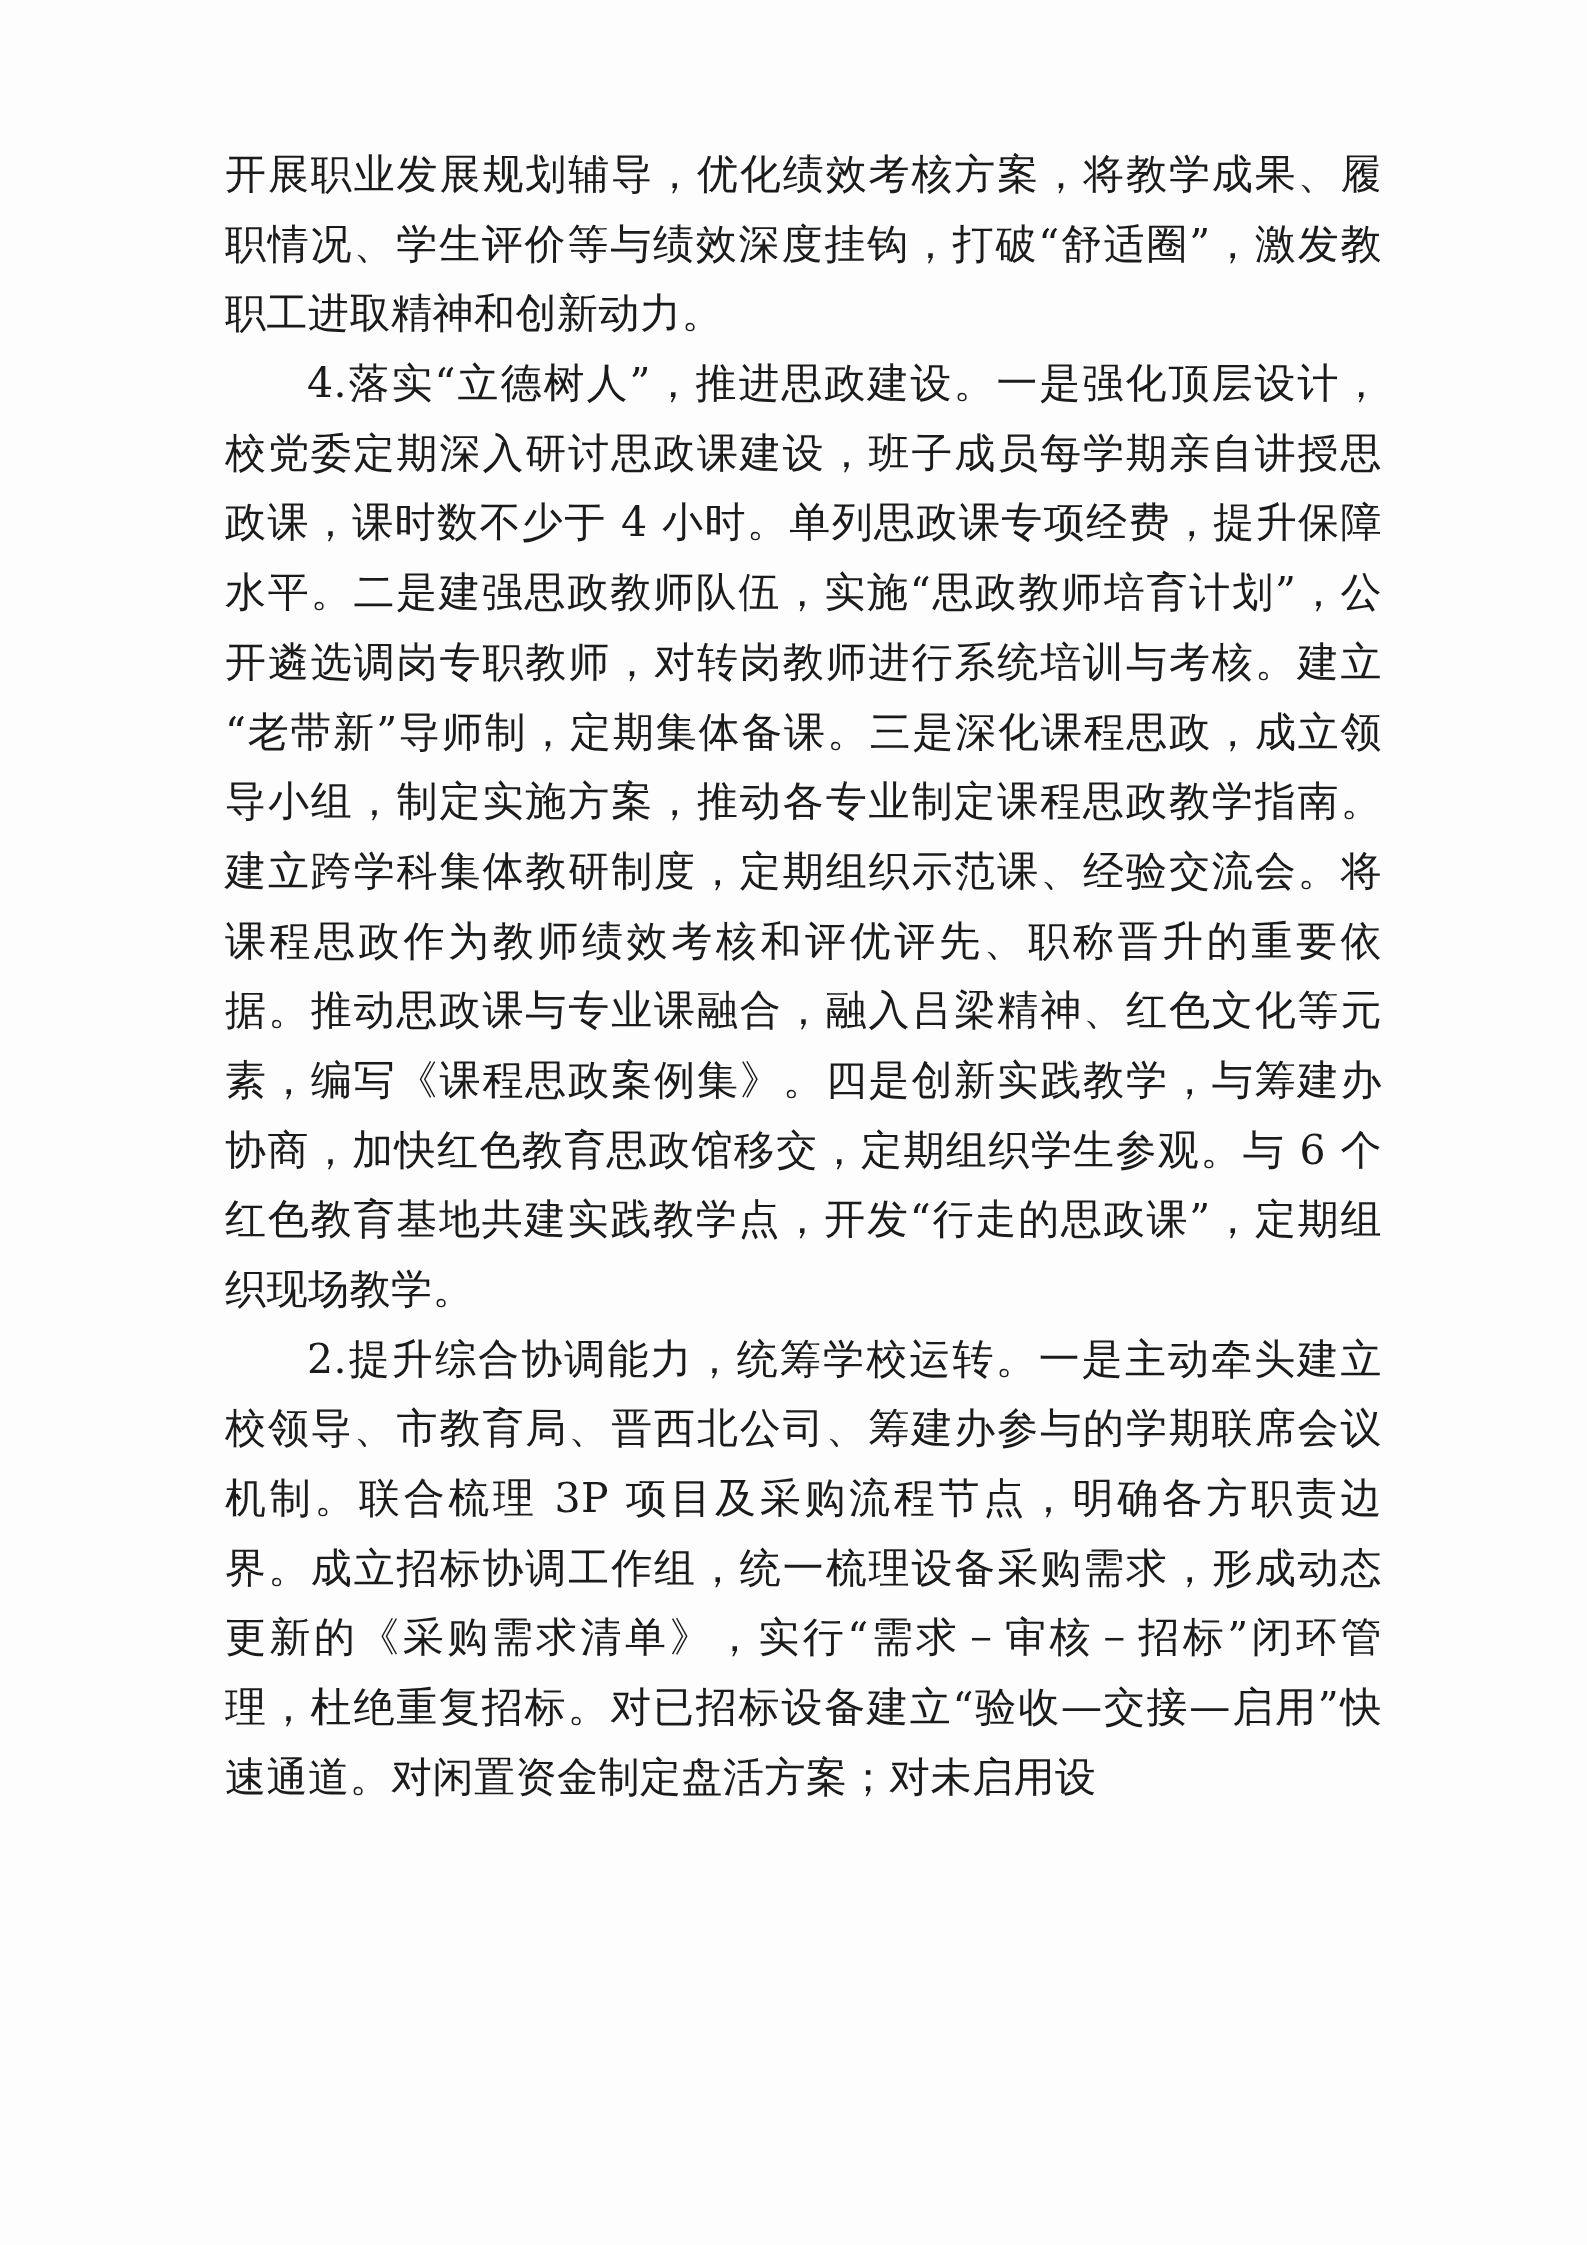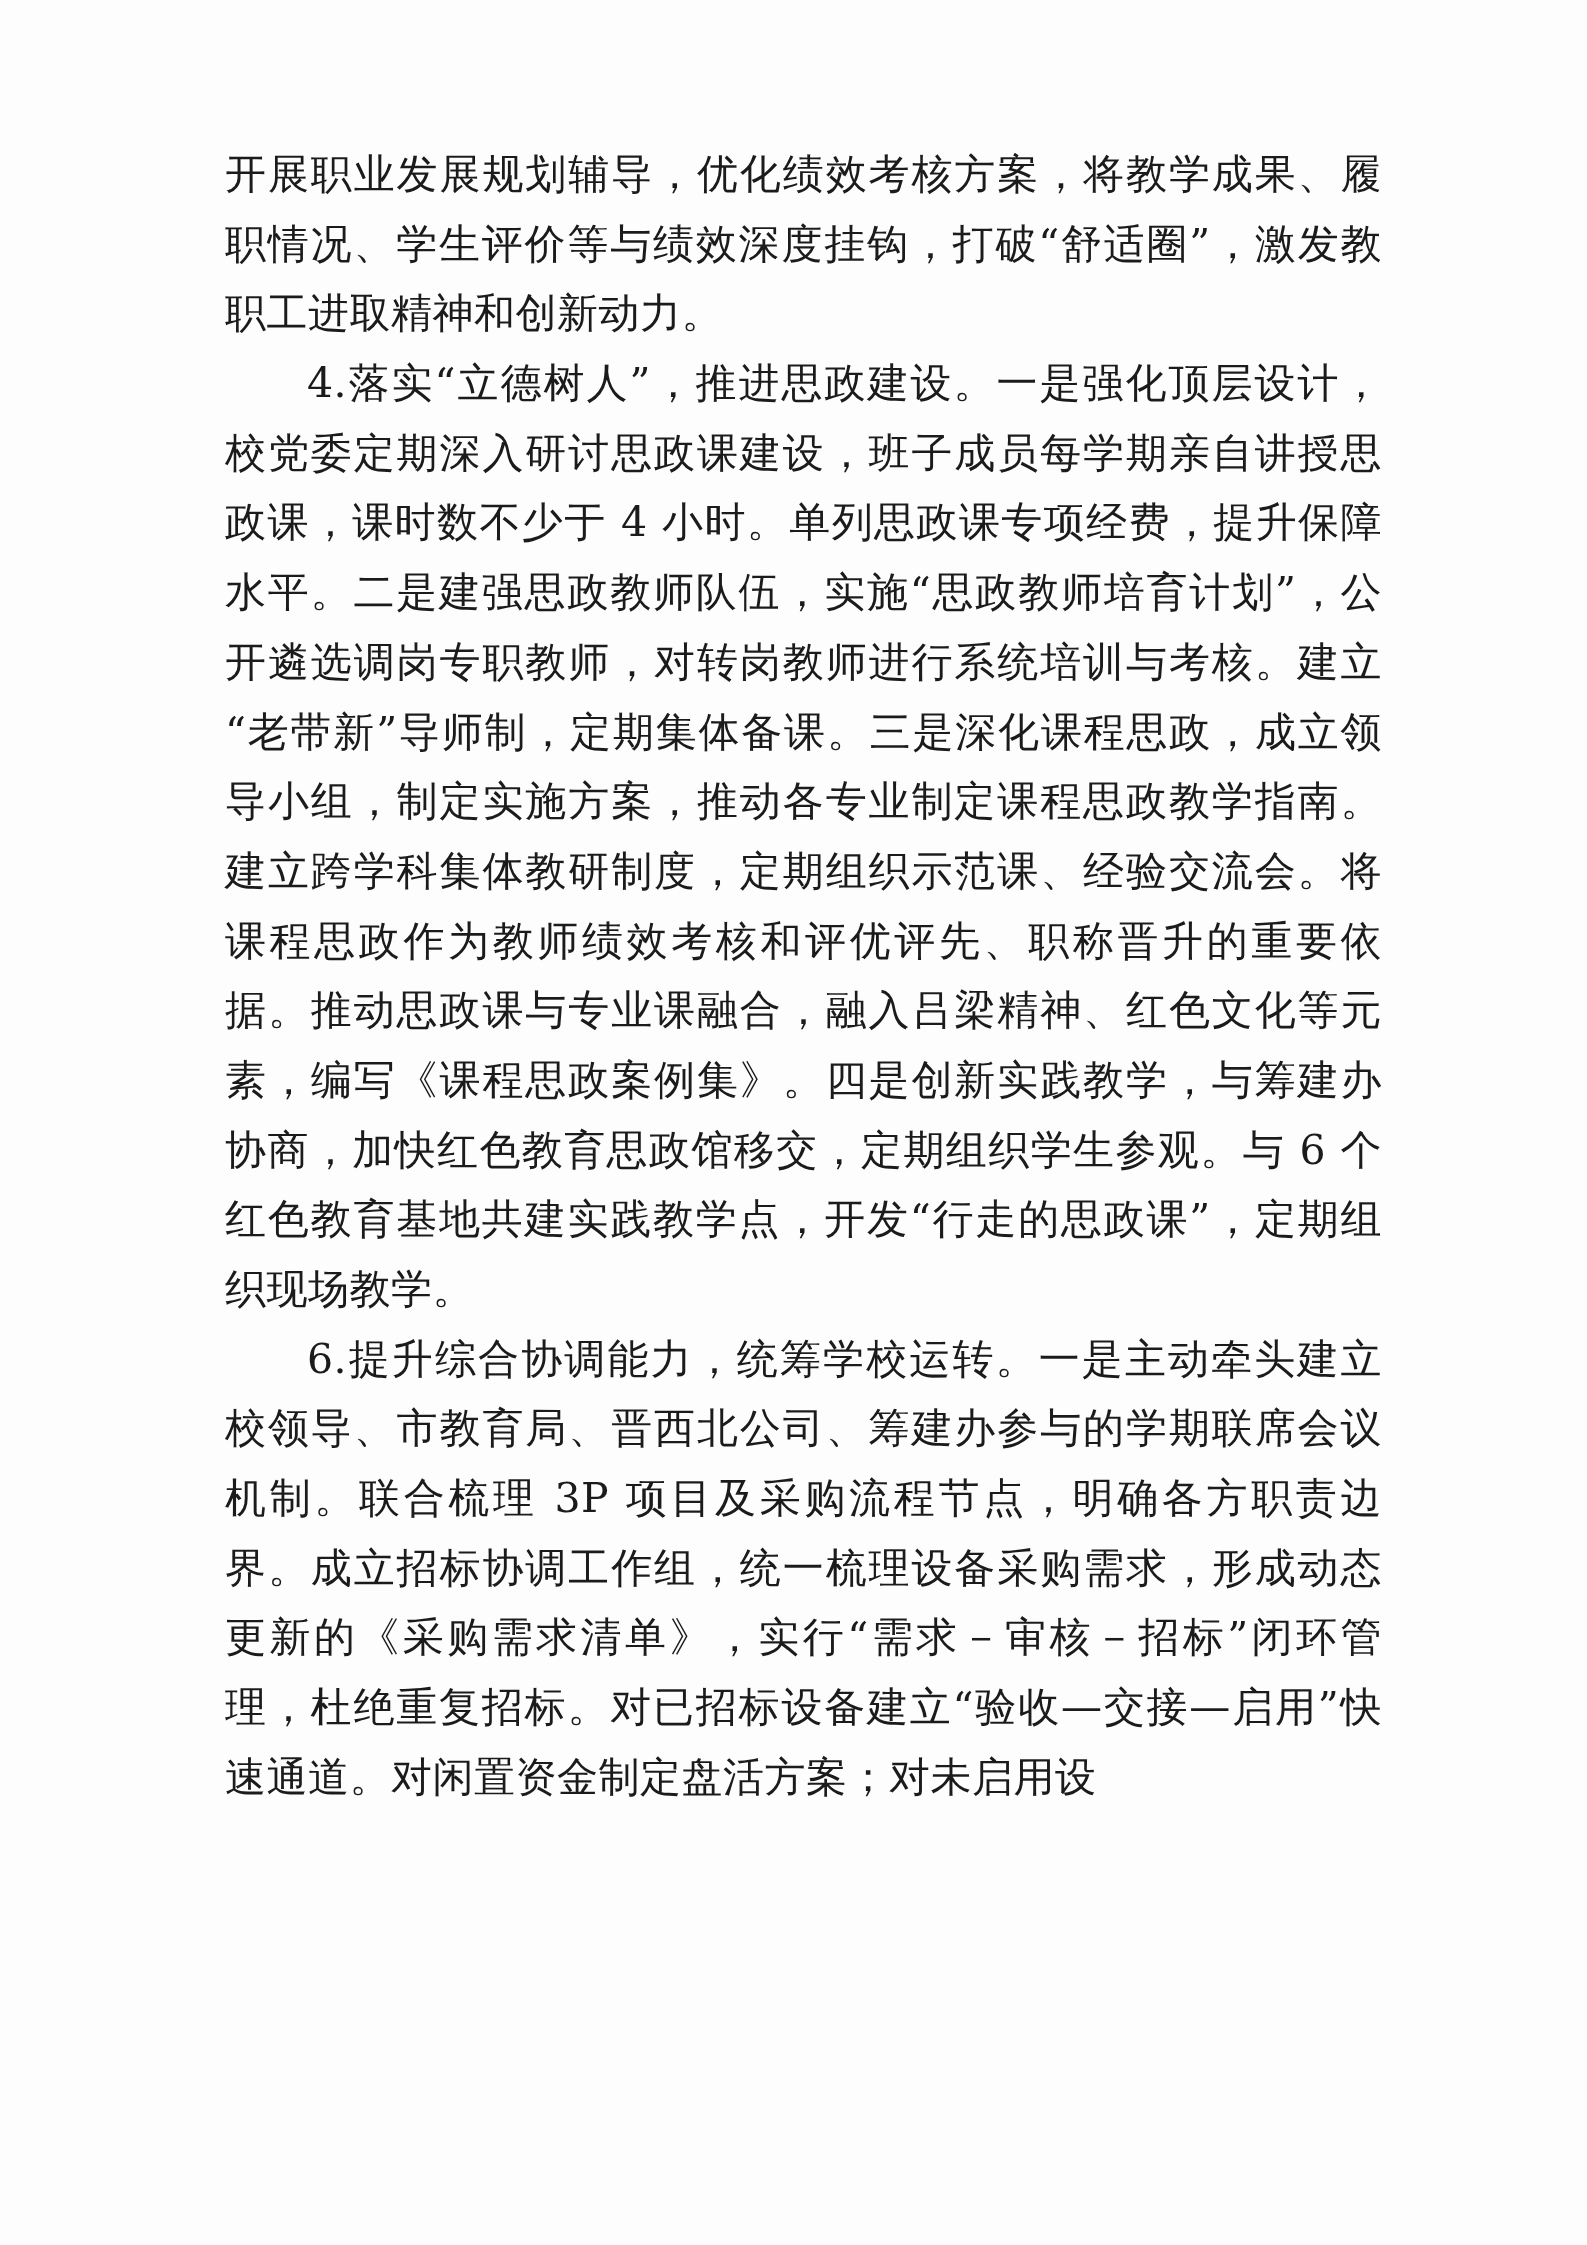--- a/index.html
+++ b/index.html
@@ -39,15 +39,15 @@
     text-indent: 2em;
   }
 </style>
 </head>
 <body>
 
 <div class="page">
   <div class="doc-body">
     <p class="para">开展职业发展规划辅导，优化绩效考核方案，将教学成果、履职情况、学生评价等与绩效深度挂钩，打破“舒适圈”，激发教职工进取精神和创新动力。</p>
     <p class="para indent">4.落实“立德树人”，推进思政建设。一是强化顶层设计，校党委定期深入研讨思政课建设，班子成员每学期亲自讲授思政课，课时数不少于 4 小时。单列思政课专项经费，提升保障水平。二是建强思政教师队伍，实施“思政教师培育计划”，公开遴选调岗专职教师，对转岗教师进行系统培训与考核。建立“老带新”导师制，定期集体备课。三是深化课程思政，成立领导小组，制定实施方案，推动各专业制定课程思政教学指南。建立跨学科集体教研制度，定期组织示范课、经验交流会。将课程思政作为教师绩效考核和评优评先、职称晋升的重要依据。推动思政课与专业课融合，融入吕梁精神、红色文化等元素，编写《课程思政案例集》。四是创新实践教学，与筹建办协商，加快红色教育思政馆移交，定期组织学生参观。与 6 个红色教育基地共建实践教学点，开发“行走的思政课”，定期组织现场教学。</p>
-    <p class="para indent">6.提升综合协调能力，统筹学校运转。一是主动牵头建立校领导、市教育局、晋西北公司、筹建办参与的学期联席会议机制。联合梳理 3P 项目及采购流程节点，明确各方职责边界。成立招标协调工作组，统一梳理设备采购需求，形成动态更新的《采购需求清单》，实行“需求－审核－招标”闭环管理，杜绝重复招标。对已招标设备建立“验收—交接—启用”快速通道。对闲置资金制定盘活方案；对未启用设</p>
+    <p class="para indent">2.提升综合协调能力，统筹学校运转。一是主动牵头建立校领导、市教育局、晋西北公司、筹建办参与的学期联席会议机制。联合梳理 3P 项目及采购流程节点，明确各方职责边界。成立招标协调工作组，统一梳理设备采购需求，形成动态更新的《采购需求清单》，实行“需求－审核－招标”闭环管理，杜绝重复招标。对已招标设备建立“验收—交接—启用”快速通道。对闲置资金制定盘活方案；对未启用设</p>
   </div>
 </div>
 
 </body></html>

